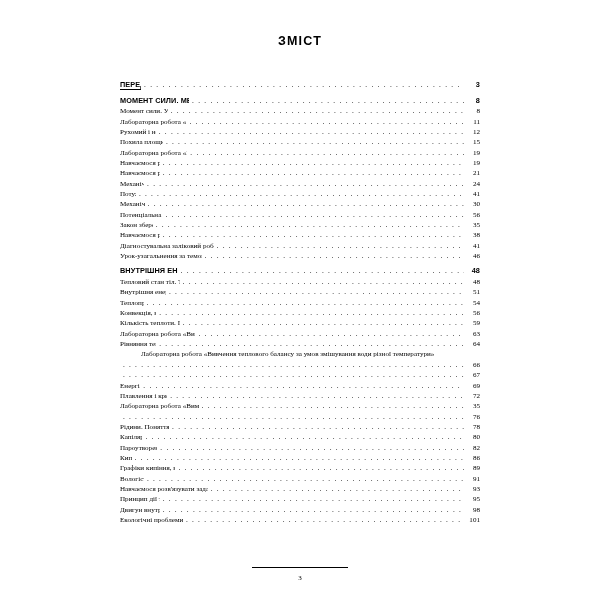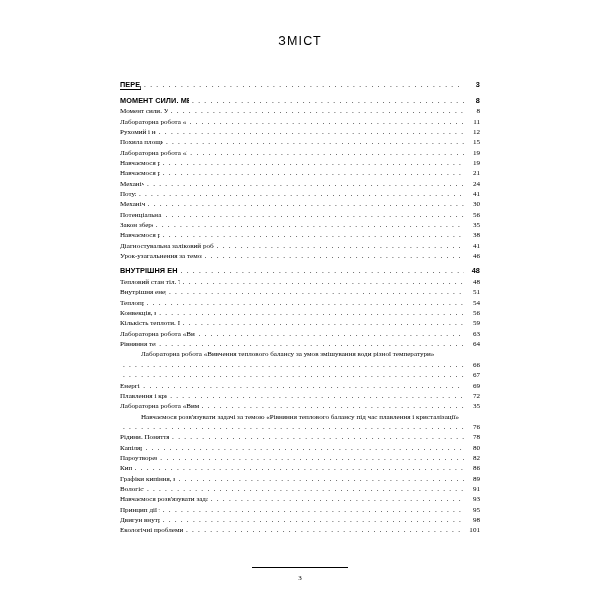--- a/index.html
+++ b/index.html
@@ -18,21 +18,21 @@
   .page {
     width: 600px;
     height: 600px;
     box-sizing: border-box;
     padding: 34px 48px 0 48px;
     position: relative;
   }
   .page-title {
     text-align: center;
     font-family: "Liberation Sans", sans-serif;
-    font-weight: normal;
+    font-weight: bold;
     font-size: 12.5px;
     letter-spacing: 1.2px;
     margin: 0 0 32px 0;
   }
   .toc {
     margin: 0 72px 0 72px;
   }
   .entry {
     display: flex;
     align-items: baseline;
@@ -260,21 +260,21 @@
       <div class="entry">
         <span class="lbl">Плавлення і кристалізація твердих тіл</span>
         <span class="dots">. . . . . . . . . . . . . . . . . . . . . . . . . . . . . . . . . . . . . . . . . . . . . . . . . . . . . . . . . . . . . . . . . . . . . . . . . . . . . . . . . . . . . . . . . . . . . . . . . . . . . . . . . . . . . . . . . . . . . . . </span>
         <span class="pg">72</span>
       </div>
       <div class="entry">
         <span class="lbl">Лабораторна робота «Вимірювання питомої теплоти плавлення льоду»</span>
         <span class="dots">. . . . . . . . . . . . . . . . . . . . . . . . . . . . . . . . . . . . . . . . . . . . . . . . . . . . . . . . . . . . . . . . . . . . . . . . . . . . . . . . . . . . . . . . . . . . . . . . . . . . . . . . . . . . . . . . . . . . . . . </span>
         <span class="pg">35</span>
       </div>
-      <div class="entry wrap"><span class="lbl">Навчаємося розв'язувати задачі за темою «Рівняння теплового балансу під час плавлення і кристалізації»</span><span class="tail">
+      <div class="entry wrap"><span class="tail">
           <span class="dots">. . . . . . . . . . . . . . . . . . . . . . . . . . . . . . . . . . . . . . . . . . . . . . . . . . . . . . . . . . . . . . . . . . . . . . . . . . . . . . . . . . . . . . . . . . . . . . . . . . . . . . . . . . . . . . . . . . . . . . . </span>
           <span class="pg">76</span>
         </span></div>
       <div class="entry">
         <span class="lbl">Рідини. Поняття про поверхневий натяг</span>
         <span class="dots">. . . . . . . . . . . . . . . . . . . . . . . . . . . . . . . . . . . . . . . . . . . . . . . . . . . . . . . . . . . . . . . . . . . . . . . . . . . . . . . . . . . . . . . . . . . . . . . . . . . . . . . . . . . . . . . . . . . . . . . </span>
         <span class="pg">78</span>
       </div>
       <div class="entry">
         <span class="lbl">Капілярні явища</span>

